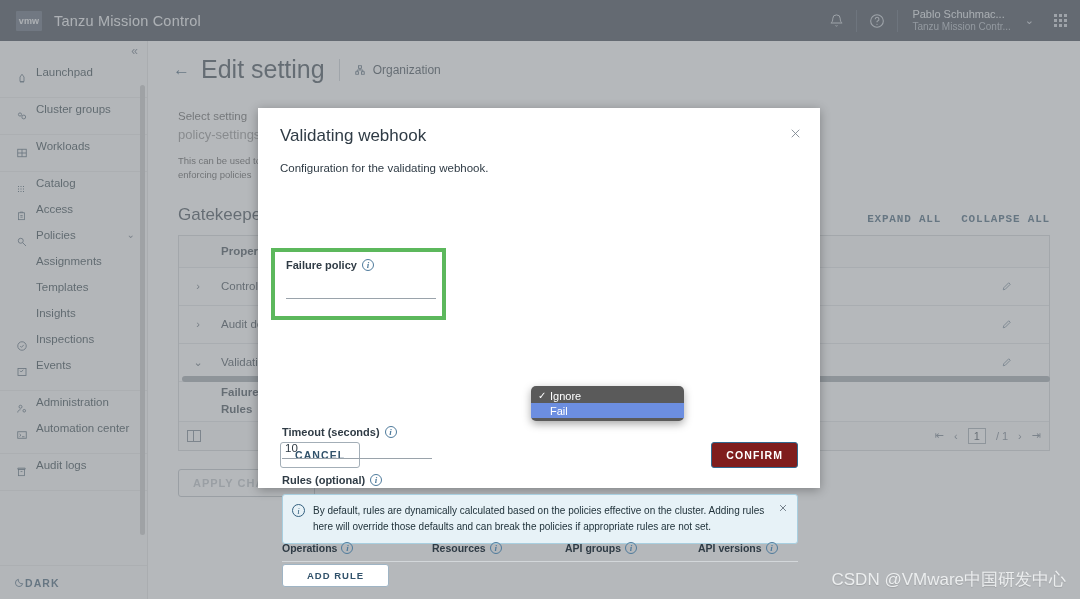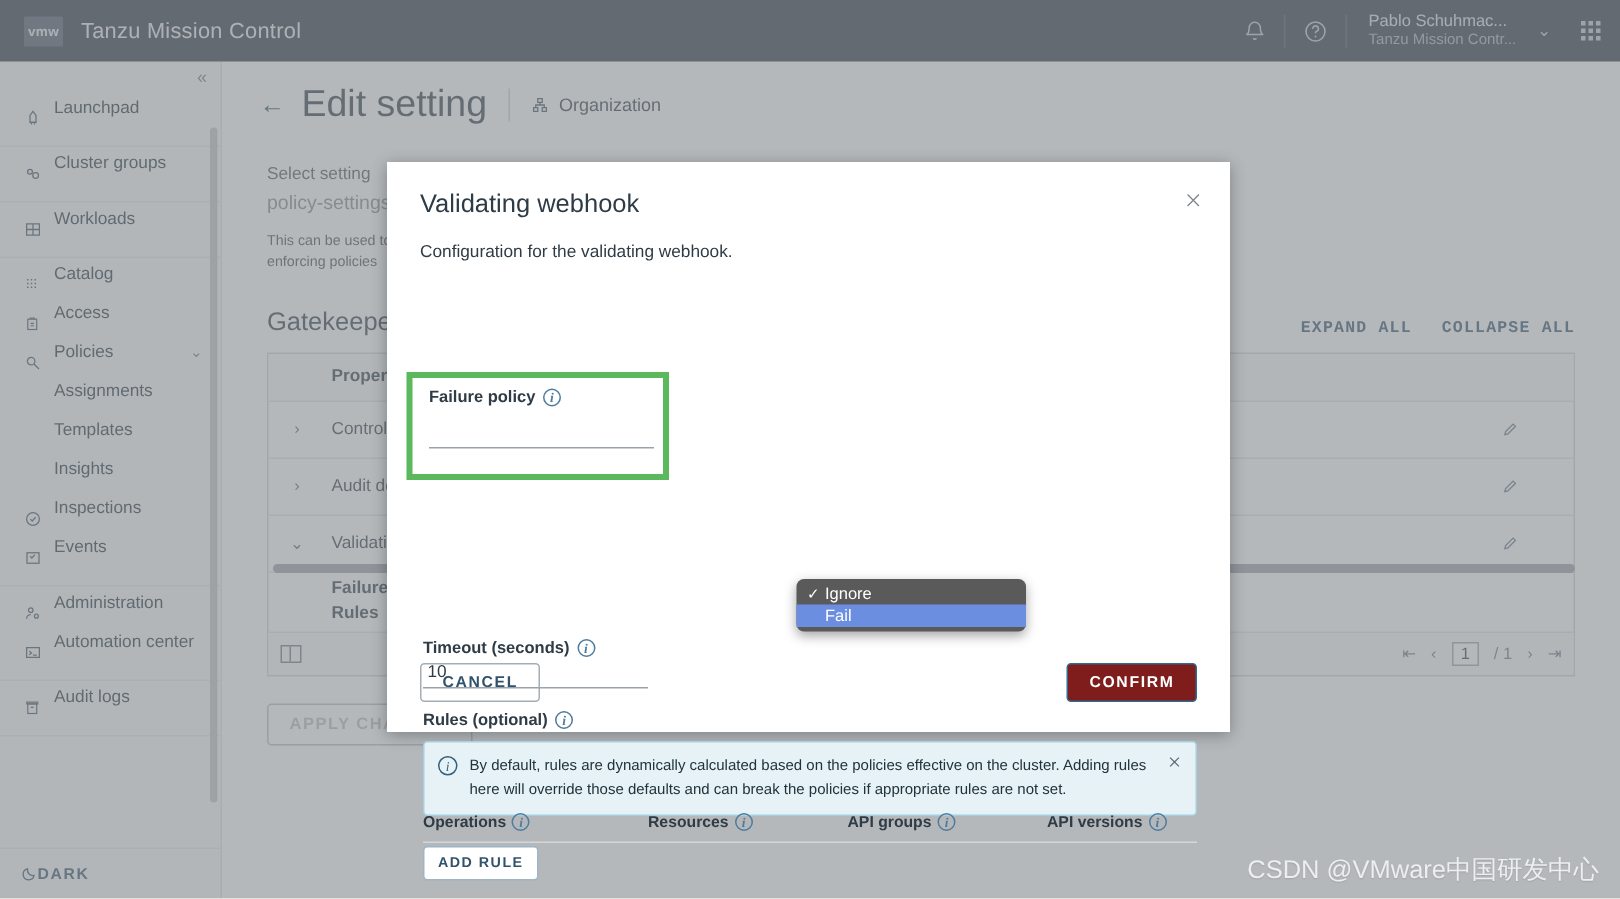--- a/index.html
+++ b/index.html
@@ -192,21 +192,21 @@
   .alert-x { color: #5c6873; font-size: 12px; flex: none; }
 
   .rules-cols {
     position: absolute; left: 24px; top: 368px; width: 516px;
     display: flex; border-bottom: 1px solid #d3d7da; padding-bottom: 7px;
   }
   .rules-cols > div { font-size: 10.5px; font-weight: bold; color: #2f3b45; display: flex; align-items: center; gap: 4px; }
   .rc0 { width: 150px; } .rc1 { width: 133px; } .rc2 { width: 133px; } .rc3 { flex: 1; }
 
   .add-rule {
-    position: absolute; left: 24px; top: 390px; padding: 5px 9px;
+    position: absolute; left: 24px; top: 390px; padding: 5px 24px;
     border: 1px solid #9fb4c4; border-radius: 3px; background: #fff;
     color: #31526b; font-size: 9.5px; letter-spacing: 1px; font-weight: bold;
   }
 
   .modal-foot {
     display: flex; justify-content: space-between; align-items: center; gap: 10px;
     padding: 0 22px 20px 22px;
   }
   .btn {
     padding: 6px 14px; border-radius: 3px; font-size: 10.5px;

